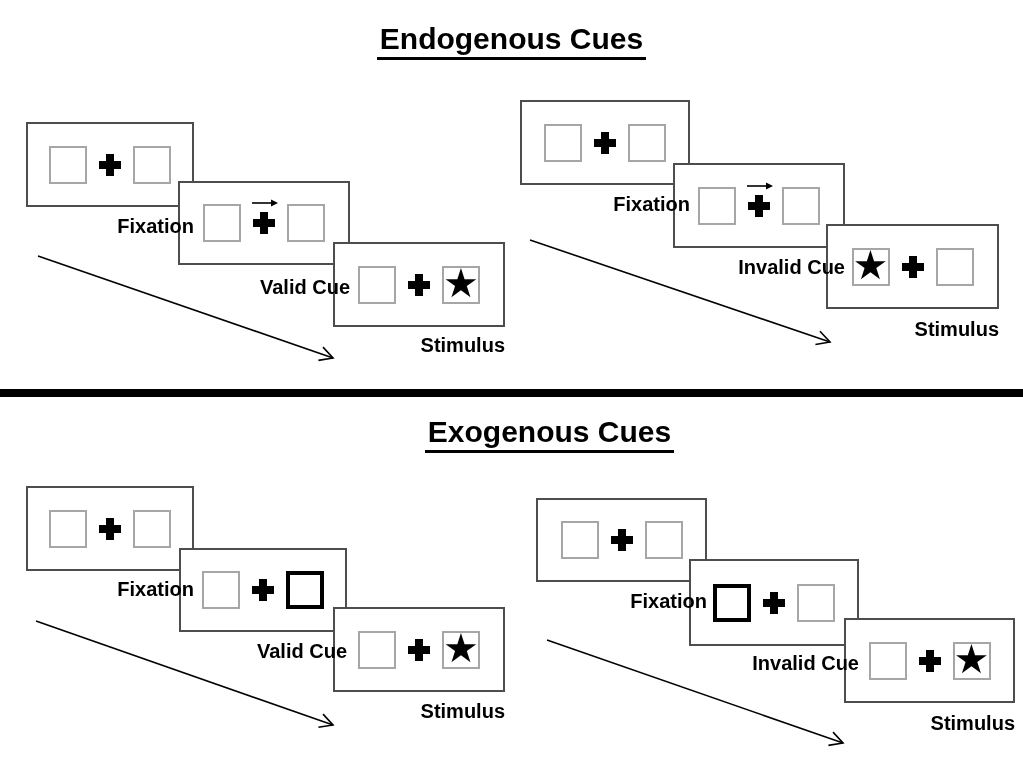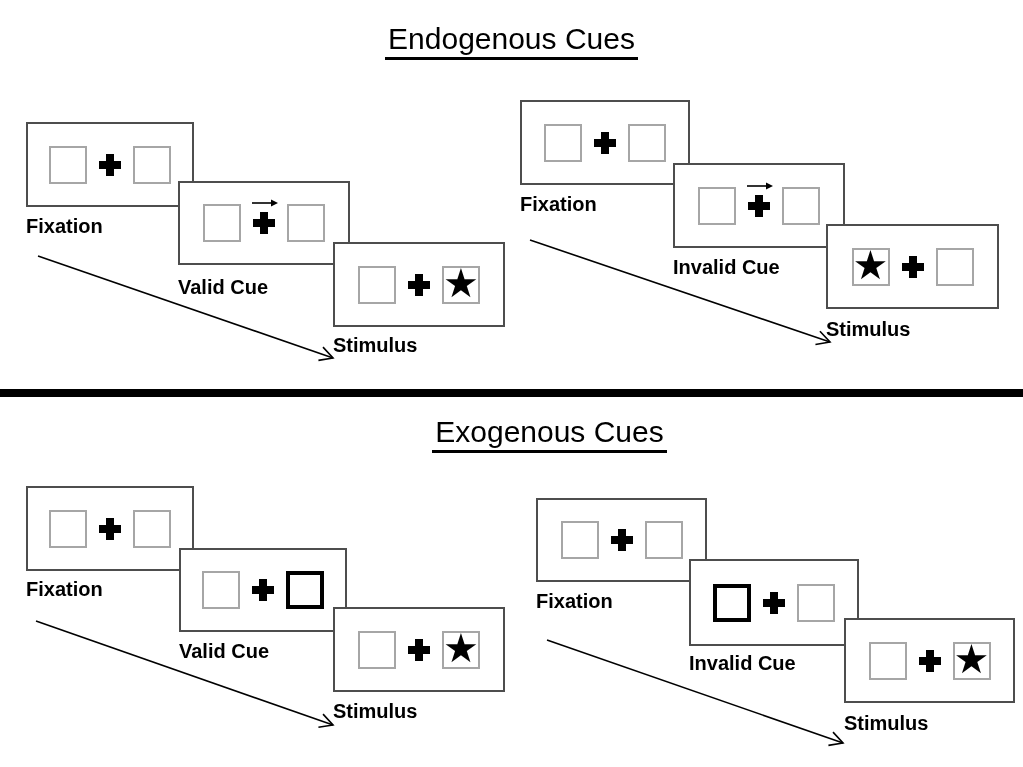--- a/index.html
+++ b/index.html
@@ -2,38 +2,38 @@
 <html><head>
 <meta charset="utf-8">
 <style>
   html,body{margin:0;padding:0;background:#ffffff;}
   .canvas{
     position:relative;width:1023px;height:767px;background:#ffffff;
     font-family:"Liberation Sans",sans-serif;color:#000;overflow:hidden;
   }
   .section-title{
     position:absolute;left:0;width:1023px;text-align:center;
-    font-size:30px;font-weight:normal;line-height:33px;color:#000;
+    font-size:30px;font-weight:bold;line-height:33px;color:#000;
   }
   .tspan{display:inline-block;border-bottom:3px solid #000;padding:0 3px 2px 3px;}
   .divider{position:absolute;left:0;width:1023px;height:8px;background:#000;}
   .panel{
     position:absolute;background:#fff;border:2px solid #4d4d4d;box-sizing:border-box;
     display:flex;align-items:center;justify-content:center;gap:12px;
   }
   .sq{width:38px;height:38px;border:2px solid #a6a6a6;box-sizing:border-box;background:#fff;
       display:flex;align-items:center;justify-content:center;}
   .sq.thick{border:4px solid #000;}
   .star{font-family:"DejaVu Sans",sans-serif;font-size:40px;line-height:30px;color:#000;margin-top:-4px;}
   .plus{position:relative;width:22px;height:22px;flex:0 0 auto;}
   .plus::before{content:"";position:absolute;left:0;top:7px;width:22px;height:8px;background:#000;}
   .plus::after{content:"";position:absolute;left:7px;top:0;width:8px;height:22px;background:#000;}
   .cross-group{position:relative;width:22px;height:22px;flex:0 0 auto;}
   .cue-arrow{position:absolute;left:-2px;top:-15px;}
-  .plabel{position:absolute;font-size:20px;font-weight:bold;text-align:left;color:#000;white-space:nowrap;}
+  .plabel{position:absolute;font-size:20px;font-weight:bold;text-align:right;color:#000;white-space:nowrap;}
   .seq-arrow{position:absolute;}
 </style>
 </head>
 <body>
 
 <div class="canvas">
 
   <div class="section-title" style="top:22px;">
     <span class="tspan">Endogenous Cues</span>
   </div>

